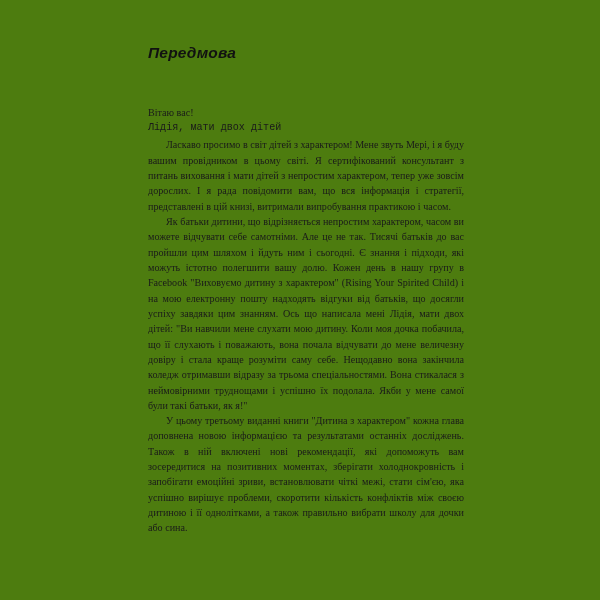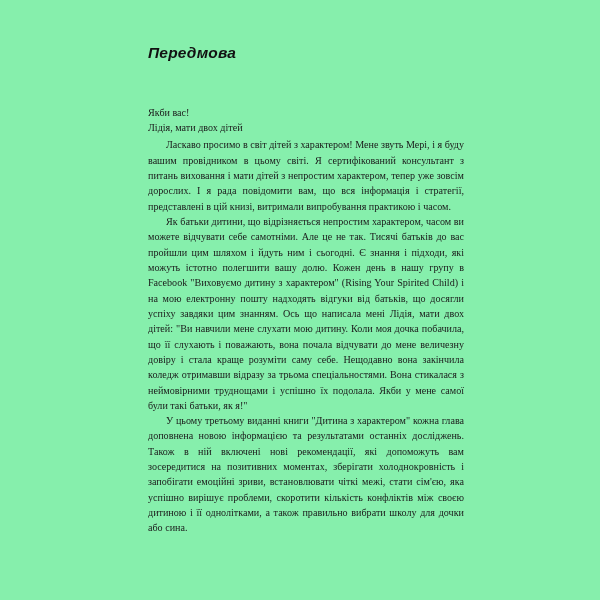--- a/index.html
+++ b/index.html
@@ -10,21 +10,21 @@
     width: 600px;
     height: 600px;
     background: #ffffff;
     font-family: "Liberation Serif", serif;
     overflow: hidden;
   }
   .page {
     position: relative;
     width: 600px;
     height: 600px;
-    background: #86efac;
+    background: #4d7c0f;
     box-sizing: border-box;
   }
   .page-inner {
     position: absolute;
     left: 148px;
     top: 44px;
     width: 316px;
   }
   .chapter-title {
     font-family: "Liberation Sans", sans-serif;
@@ -48,36 +48,37 @@
     margin: 0;
   }
   .p-indent {
     text-indent: 18px;
   }
   .p-noindent {
     text-indent: 0;
   }
   .sig {
     text-indent: 0;
+    font-family: Liberation Mono, monospace;
   }
   .gap-small {
     height: 2px;
   }
 </style>
 </head>
 <body>
 
 <div class="page">
   <div class="page-inner">
 
     <h1 class="chapter-title">Передмова</h1>
 
     <div class="body-text">
 
-      <p class="p-noindent">Якби вас!</p>
+      <p class="p-noindent">Вітаю вас!</p>
 
 
       <p class="sig">Лідія, мати двох дітей</p>
 
       <div class="gap-small"></div>
 
       <p class="p-indent">Ласкаво просимо в світ дітей з характером! Мене звуть Мері, і я буду вашим провідником в цьому світі. Я сертифікований консультант з питань виховання і мати дітей з непростим характером, тепер уже зовсім дорослих. І я рада повідомити вам, що вся інформація і стратегії, представлені в цій книзі, витримали випробування практикою і часом.</p>
 
       <p class="p-indent">Як батьки дитини, що відрізняється непростим характером, часом ви можете відчувати себе самотніми. Але це не так. Тисячі батьків до вас пройшли цим шляхом і йдуть ним і сьогодні. Є знання і підходи, які можуть істотно полегшити вашу долю. Кожен день в нашу групу в Facebook "Виховуємо дитину з характером" (Rising Your Spirited Child) і на мою електронну пошту надходять відгуки від батьків, що досягли успіху завдяки цим знанням. Ось що написала мені Лідія, мати двох дітей: "Ви навчили мене слухати мою дитину. Коли моя дочка побачила, що її слухають і поважають, вона почала відчувати до мене величезну довіру і стала краще розуміти саму себе. Нещодавно вона закінчила коледж отримавши відразу за трьома спеціальностями. Вона стикалася з неймовірними труднощами і успішно їх подолала. Якби у мене самої були такі батьки, як я!"</p>
 

